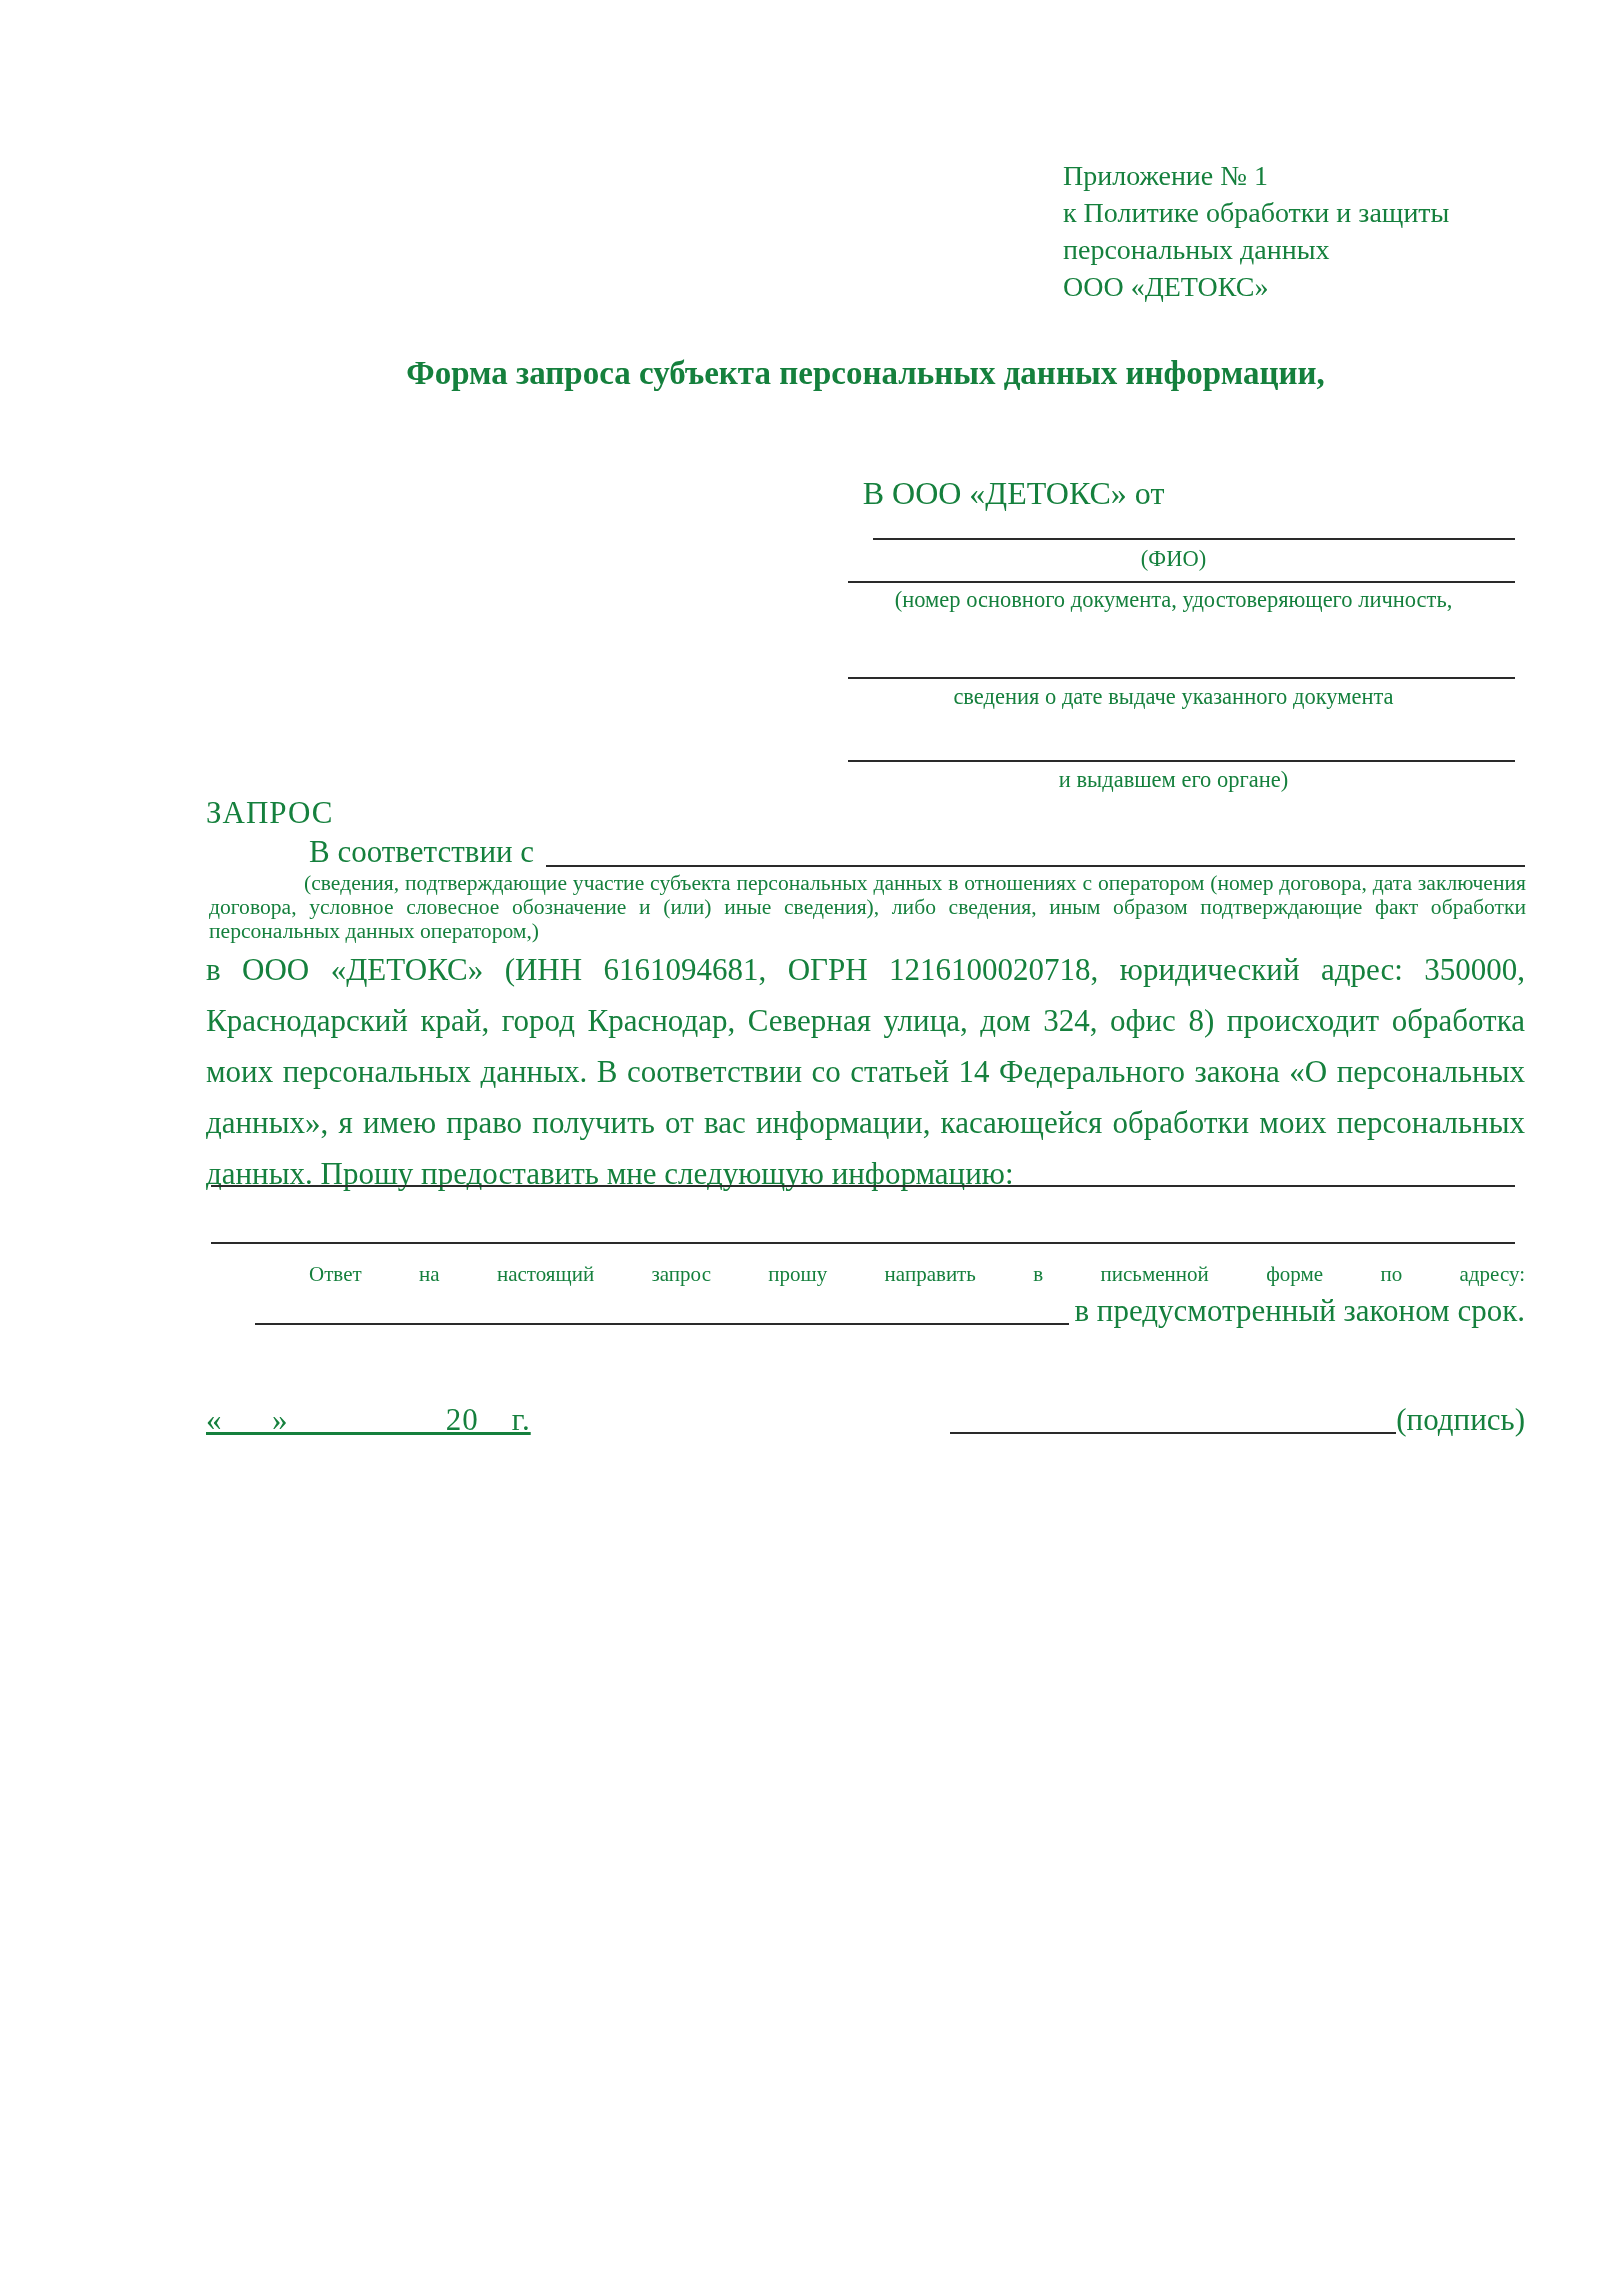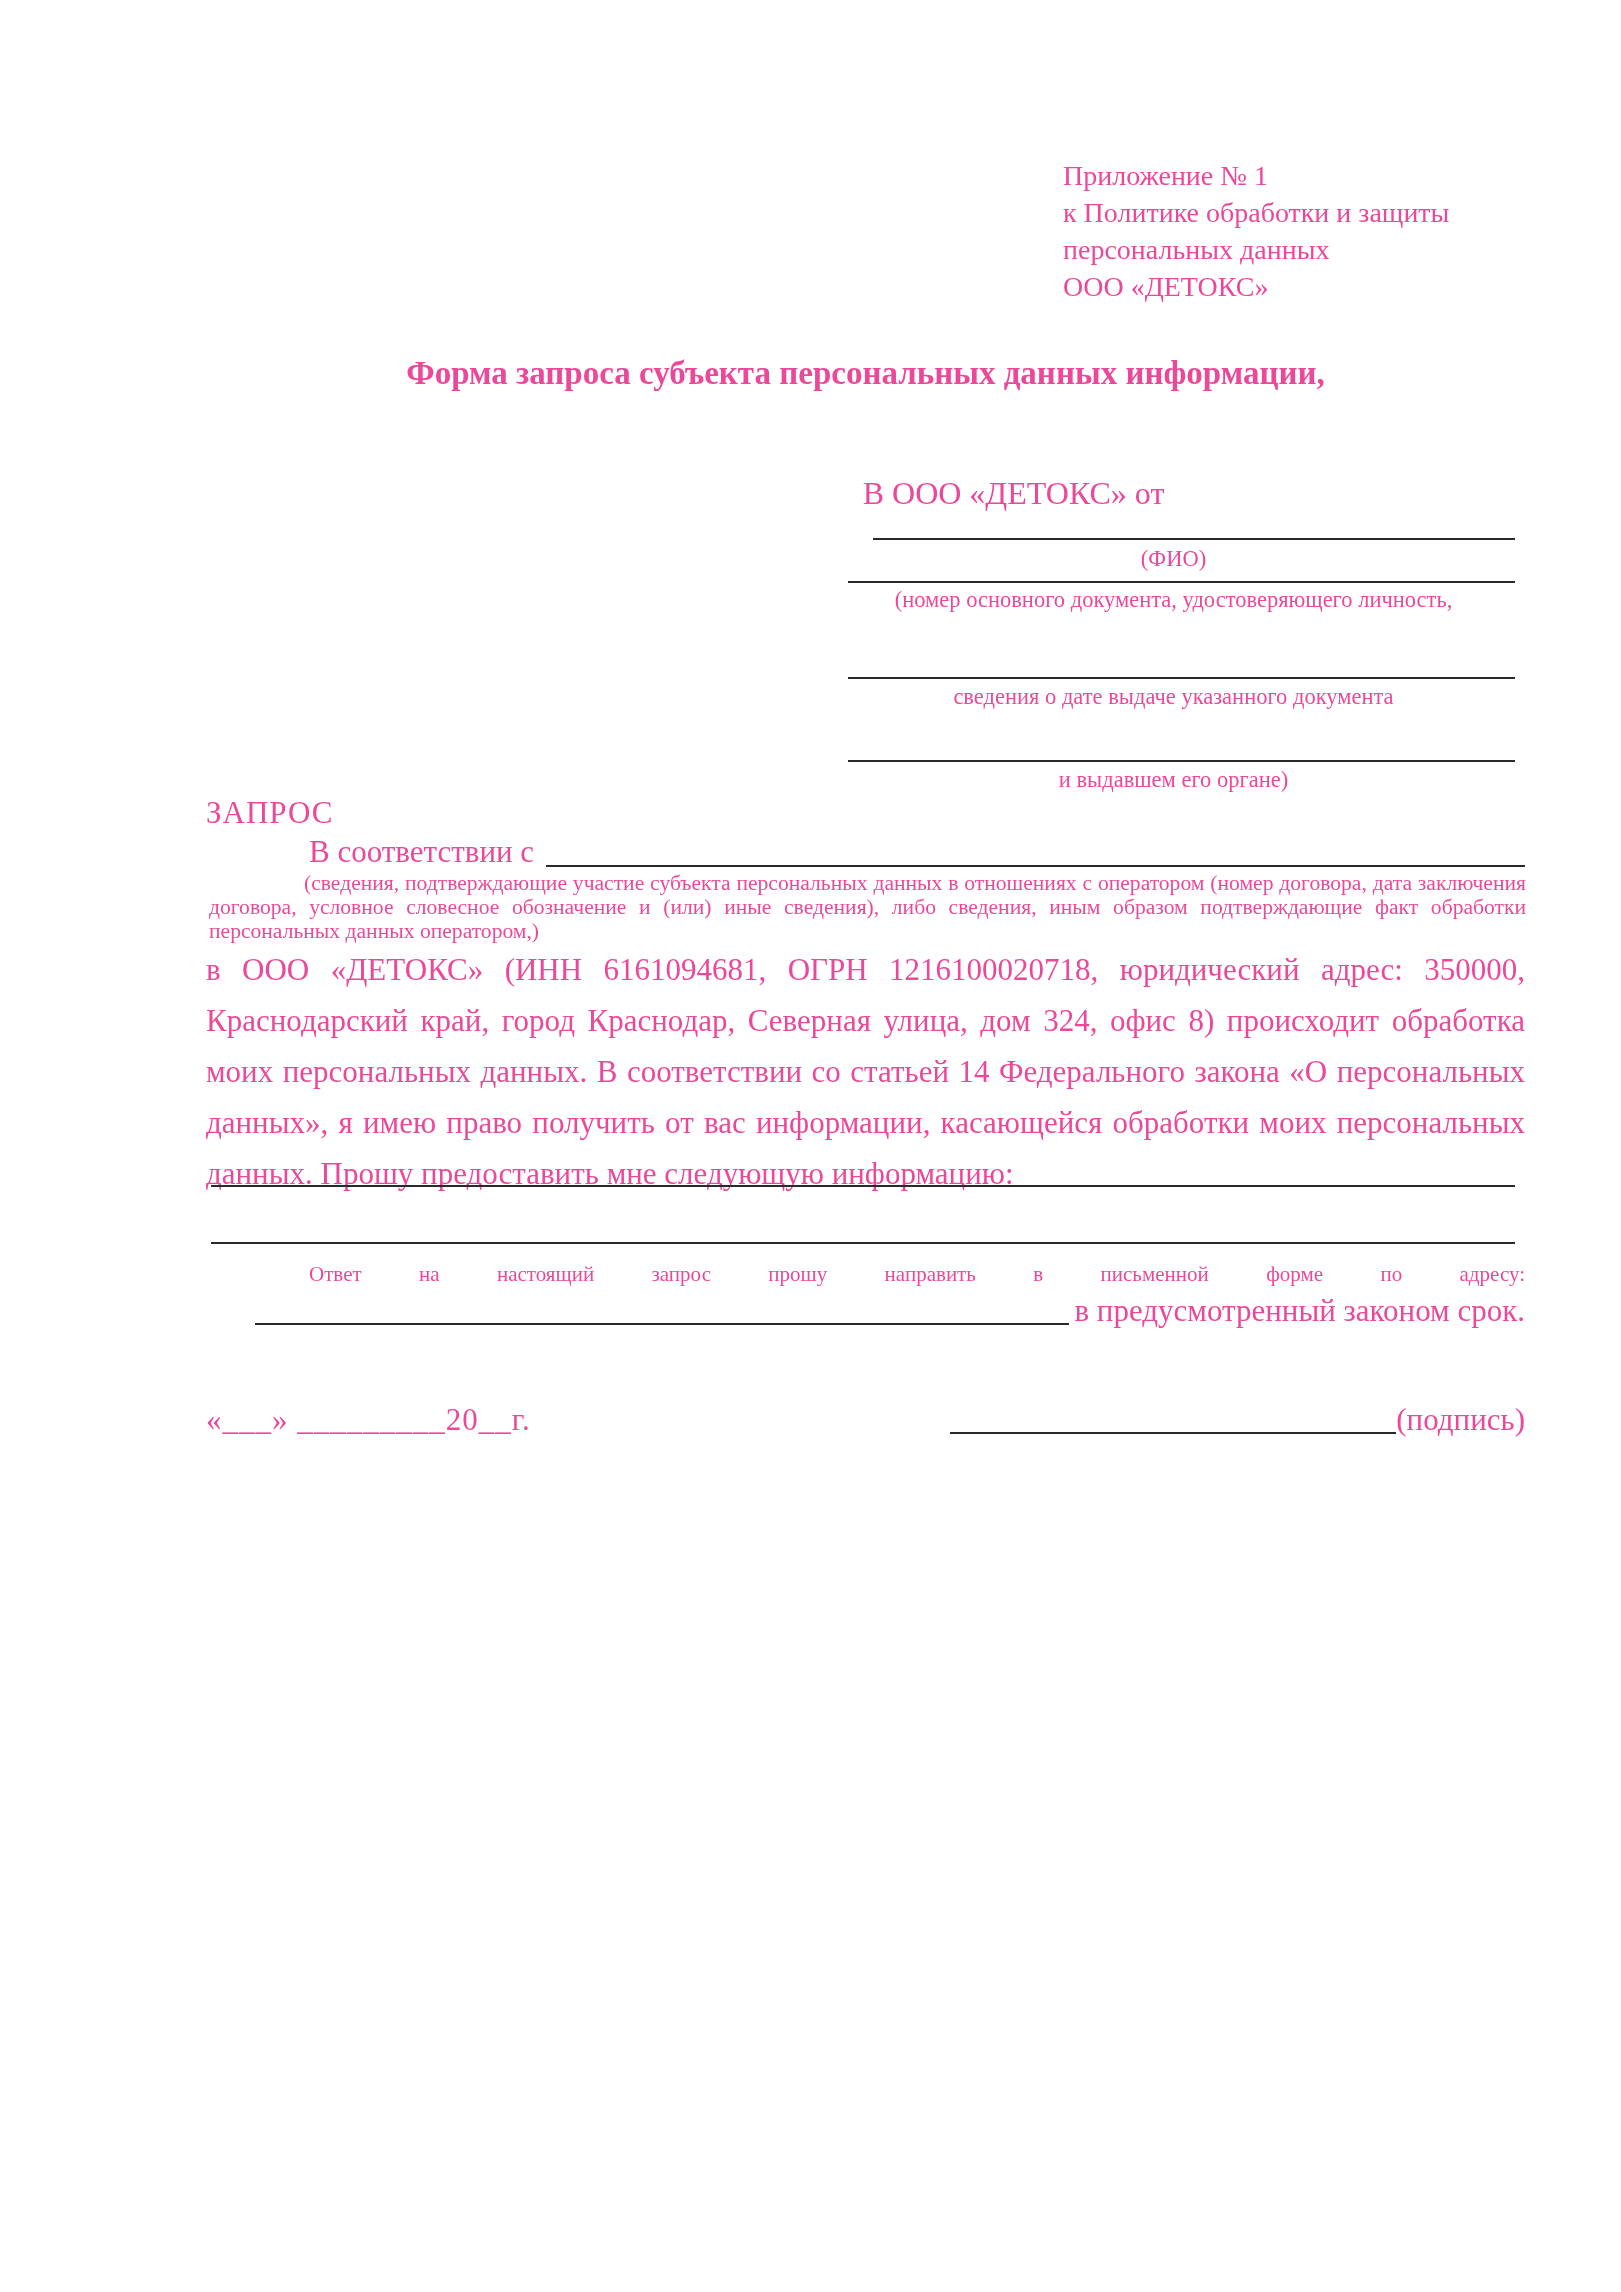--- a/index.html
+++ b/index.html
@@ -3,21 +3,21 @@
 <meta charset="utf-8">
 <style>
   * { margin: 0; padding: 0; box-sizing: border-box; }
   html, body { background: #888; }
   .page {
     position: relative;
     width: 1621px;
     height: 2293px;
     background: #ffffff;
     font-family: "Liberation Serif", serif;
-    color: #ec4899;
+    color: #15803d;
     overflow: hidden;
   }
   
   .header-block {
     position: absolute;
     left: 1063px;
     top: 157px;
     font-size: 28px;
     line-height: 37px;
     white-space: nowrap;
@@ -149,21 +149,21 @@
   .footer-row {
     position: absolute;
     left: 206px;
     top: 1400px;
     width: 1319px;
     display: flex;
     justify-content: space-between;
     font-size: 31px;
     line-height: 39px;
   }
-  .date-template { white-space: nowrap; letter-spacing: 1px; }
+  .date-template { white-space: nowrap; letter-spacing: 1px; text-decoration: underline; }
   .signature-group { display: flex; }
   .signature-group .sig-underline {
     width: 446px;
     margin-bottom: 4.9px;
     border-bottom: 2.9px solid #2a2a2a;
   }
   .signature-group .sig-caption { white-space: nowrap; }
 </style>
 </head>
 <body>

